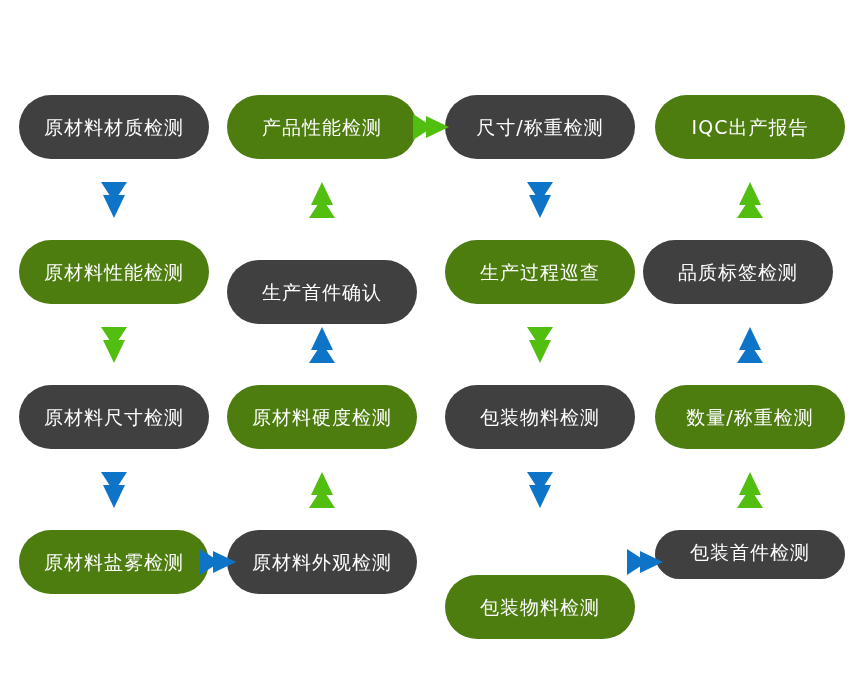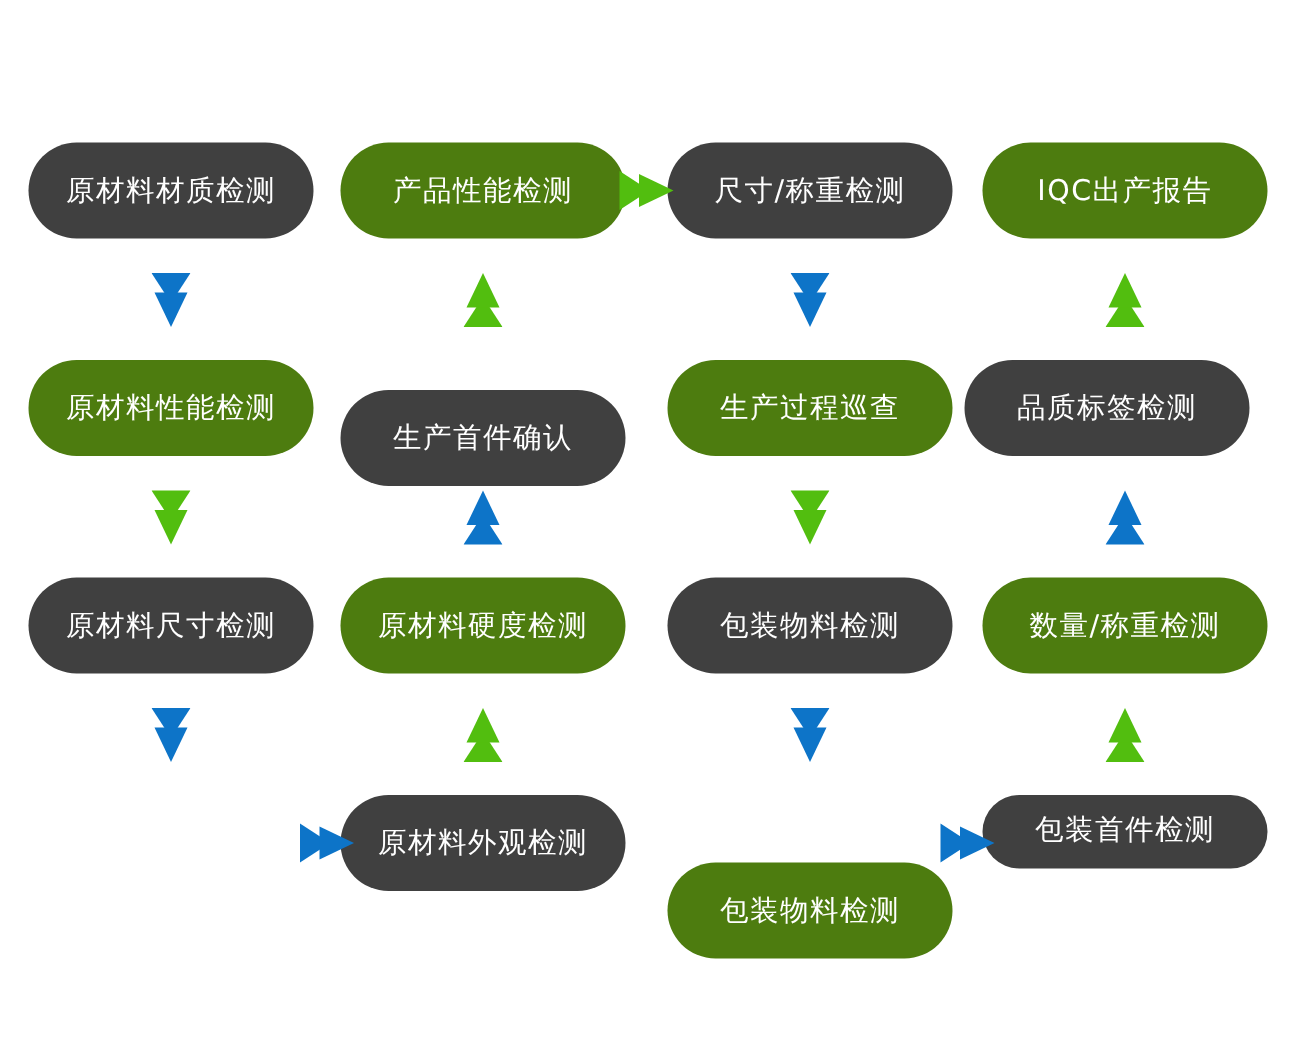--- a/index.html
+++ b/index.html
@@ -85,20 +85,23 @@
     </div>
     <div class="node green" style="left: 227px; top: 385px; width: 190px; height: 64px;">
       <span class="node-label">原材料硬度检测</span>
     </div>
     <div class="node blue" style="left: 445px; top: 385px; width: 190px; height: 64px;">
       <span class="node-label">包装物料检测</span>
     </div>
     <div class="node green" style="left: 655px; top: 385px; width: 190px; height: 64px;">
       <span class="node-label">数量/称重检测</span>
     </div>
+    <div class="node green" style="left: 19px; top: 530px; width: 190px; height: 64px;">
+      <span class="node-label">原材料盐雾检测</span>
+    </div>
     <div class="node blue" style="left: 227px; top: 530px; width: 190px; height: 64px;">
       <span class="node-label">原材料外观检测</span>
     </div>
     <div class="node green" style="left: 445px; top: 530px; width: 190px; height: 64px; margin-top: 45px;">
       <span class="node-label">包装物料检测</span>
     </div>
     <div class="node blue" style="left: 655px; top: 530px; width: 190px; height: 49px; font-family: Liberation Mono, monospace;">
       <span class="node-label">包装首件检测</span>
     </div>
     <span class="arrow" style="left: 101px; top: 179.5px; width: 26px; height: 40px;">

